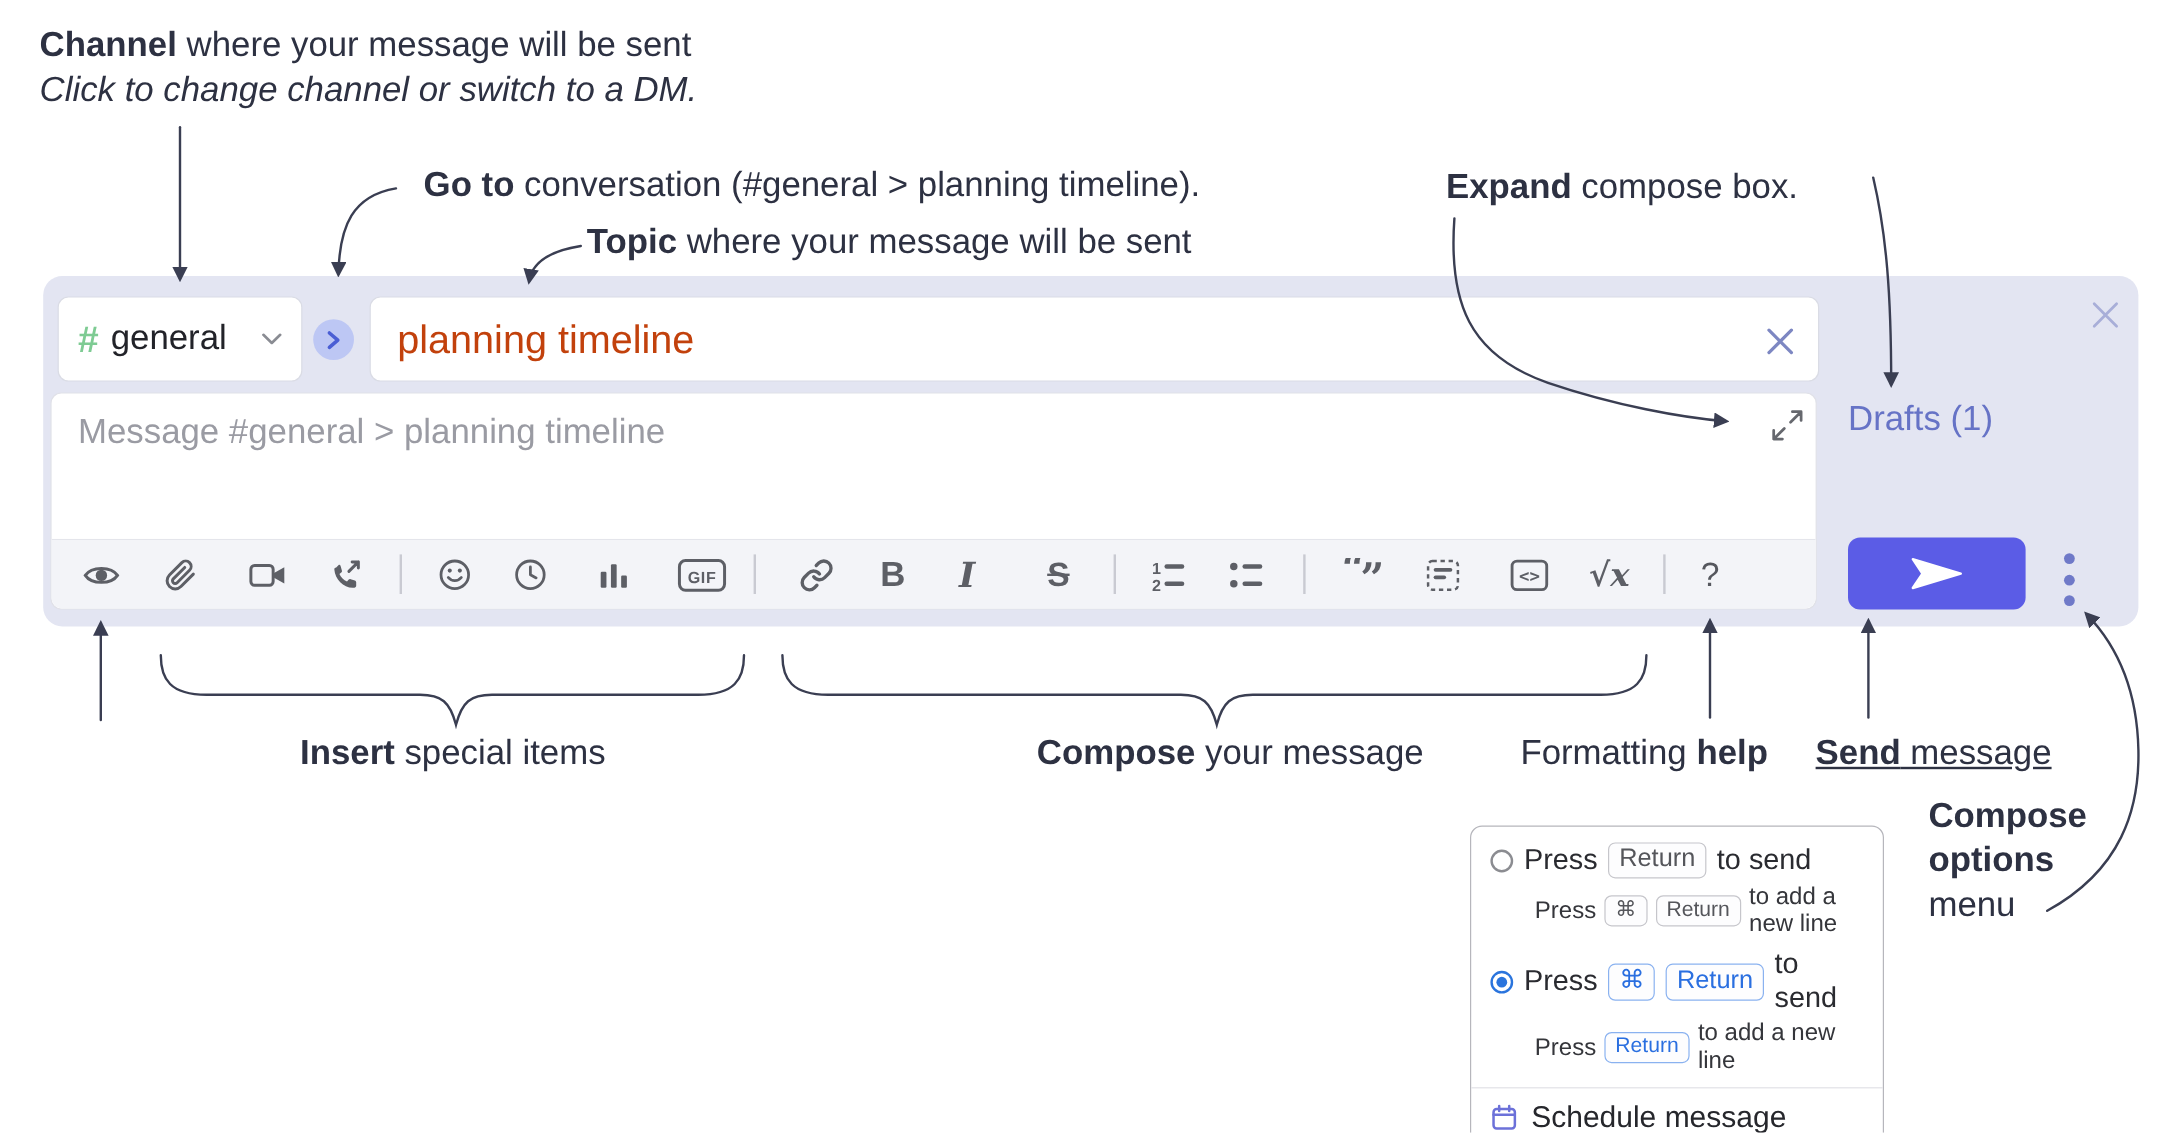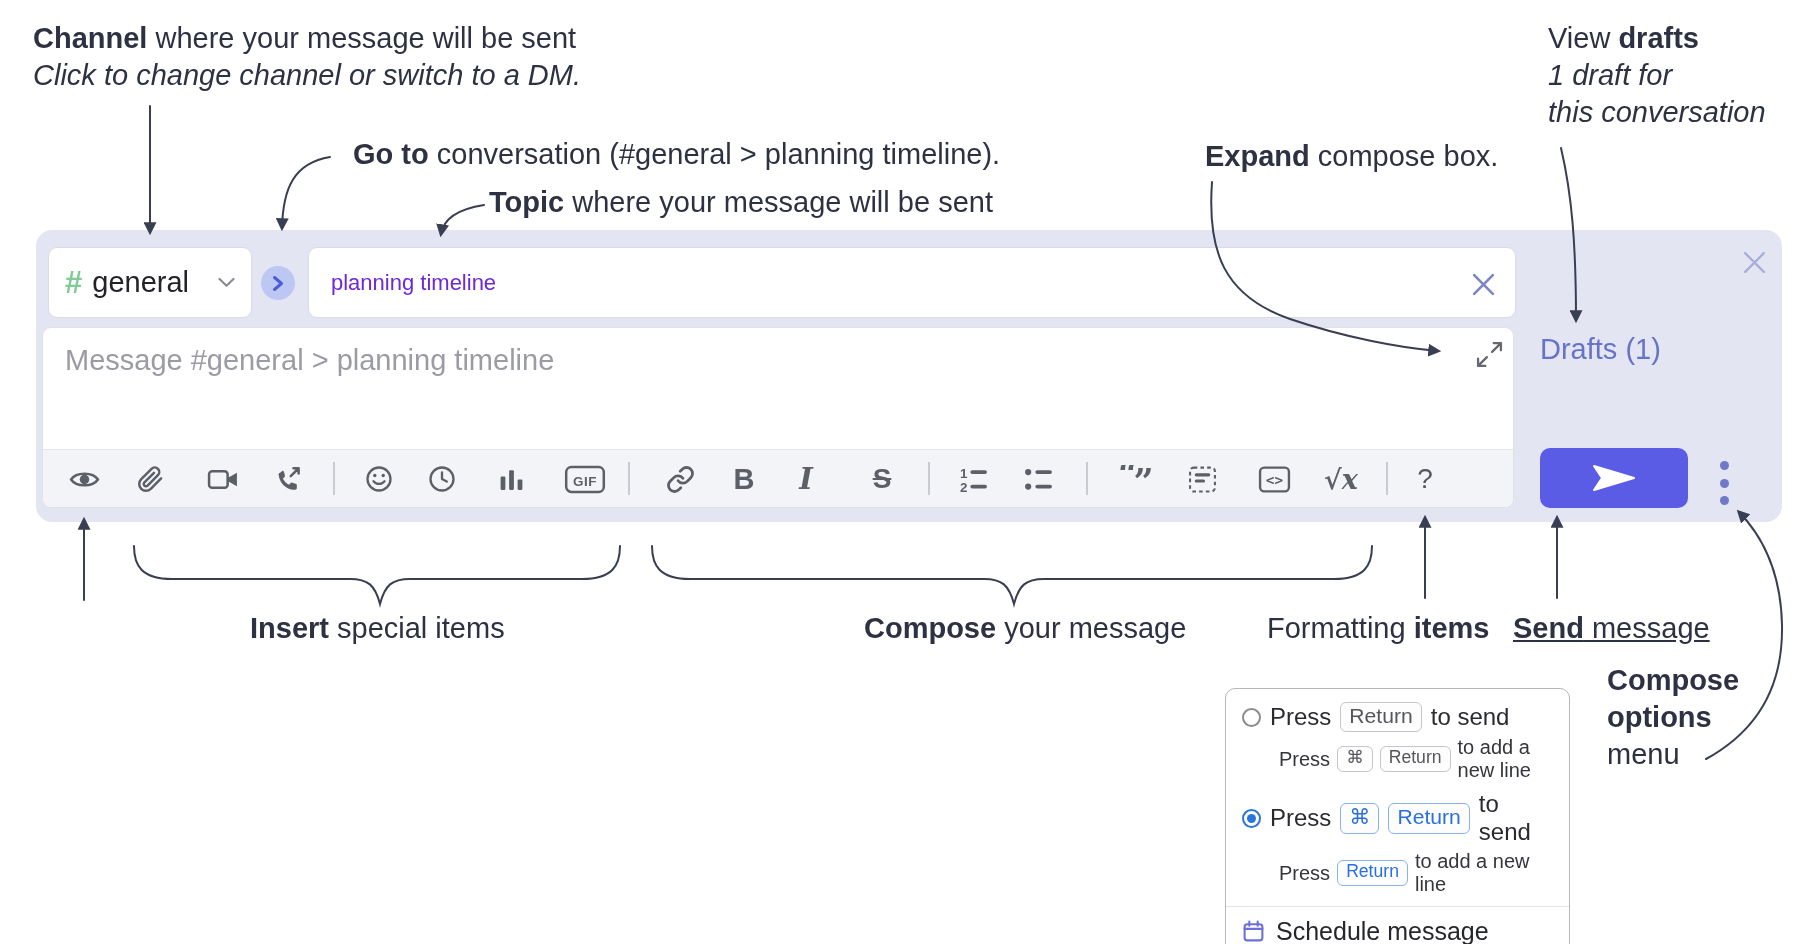--- a/index.html
+++ b/index.html
@@ -15,21 +15,21 @@
              background:#e3e5f2;border-radius:16px;z-index:1;}
   .whitebox{position:absolute;background:#fff;border:1px solid #dadce5;border-radius:9px;box-sizing:border-box;}
   .channel-select{left:48px;top:247px;width:204px;height:71px;display:flex;align-items:center;
                   padding:0 16px;gap:10px;cursor:pointer;z-index:2;}
   .hash{color:#7ecb93;font-size:31px;font-weight:700;line-height:1;}
   .channel-label{font-size:29px;color:#222329;flex:1;}
   .stream-go{position:absolute;left:261px;top:266px;width:34px;height:34px;border-radius:50%;
              background:#bdc7f4;display:flex;align-items:center;justify-content:center;z-index:2;cursor:pointer;}
   .topic-box{left:308px;top:247px;width:1208px;height:71px;z-index:2;}
   .topic-box input{position:absolute;inset:0;border:none;outline:none;background:transparent;
-                   font-family:"Liberation Sans",sans-serif;font-size:22px;color:#6d28d9;padding:0 60px 0 22px;}
+                   font-family:"Liberation Sans",sans-serif;font-size:33px;color:#c2410c;padding:0 60px 0 22px;}
   .icon-btn{position:absolute;display:flex;align-items:center;justify-content:center;cursor:pointer;z-index:3;}
   .msg-box{left:42px;top:327px;width:1472px;height:181px;z-index:2;border-color:#e0e1e8;}
   .msg-box textarea{position:absolute;left:0;top:0;width:100%;height:88px;border:none;outline:none;resize:none;
                     background:transparent;font-family:"Liberation Sans",sans-serif;font-size:29px;color:#8b5cf6;
                     padding:16px 56px 0 22px;box-sizing:border-box;}
   .msg-box textarea::placeholder{color:#9a9ba3;opacity:1;}
   .toolbar{position:absolute;left:0;bottom:0;width:100%;height:58px;background:#f3f4f8;
            border-top:1px solid #e4e5eb;border-radius:0 0 9px 9px;box-sizing:border-box;}
   .tbicon{position:absolute;top:459px;width:40px;height:40px;display:flex;align-items:center;
           justify-content:center;color:#5d5f66;z-index:4;cursor:pointer;}
@@ -91,25 +91,20 @@
   </div>
   <div class="ann" style="left:353px;top:136px;">
     <span class="b">Go to</span><span> conversation (#general &gt; planning timeline).</span>
   </div>
   <div class="ann" style="left:489px;top:184px;">
     <span class="b">Topic</span><span> where your message will be sent</span>
   </div>
   <div class="ann" style="left:1205px;top:138px;">
     <span class="b">Expand</span><span> compose box.</span>
   </div>
-  <div class="ann" style="left:1548px;top:20px;">
-    <div><span>View </span><span class="b">drafts</span></div>
-    <div class="it">1 draft for</div>
-    <div class="it">this conversation</div>
-  </div>
 
   <div class="container"></div>
 
   <div class="whitebox channel-select">
     <span class="hash">#</span>
     <span class="channel-label">general</span>
     <span style="display:flex;">
       <svg width="17" height="11" viewBox="0 0 17 11">
           <polyline points="1.5,2 8.5,8.8 15.5,2" fill="none" stroke="#8a8c93" stroke-width="2.2" stroke-linecap="round" stroke-linejoin="round"></polyline>
         </svg>
@@ -278,21 +273,21 @@
       <i></i>
   </div>
 
   <div class="ann" style="left:250px;top:610px;">
     <span class="b">Insert</span><span> special items</span>
   </div>
   <div class="ann" style="left:864px;top:610px;">
     <span class="b">Compose</span><span> your message</span>
   </div>
   <div class="ann" style="left:1267px;top:610px;">
-    <span>Formatting </span><span class="b">items</span>
+    <span>Formatting </span><span class="b">help</span>
   </div>
   <div class="ann" style="left:1513px;top:610px;text-decoration:underline;">
     <span class="b">Send</span><span> message</span>
   </div>
   <div class="ann" style="left:1607px;top:662px;">
     <div class="b">Compose</div>
     <div class="b">options</div>
     <div>menu</div>
   </div>
 

